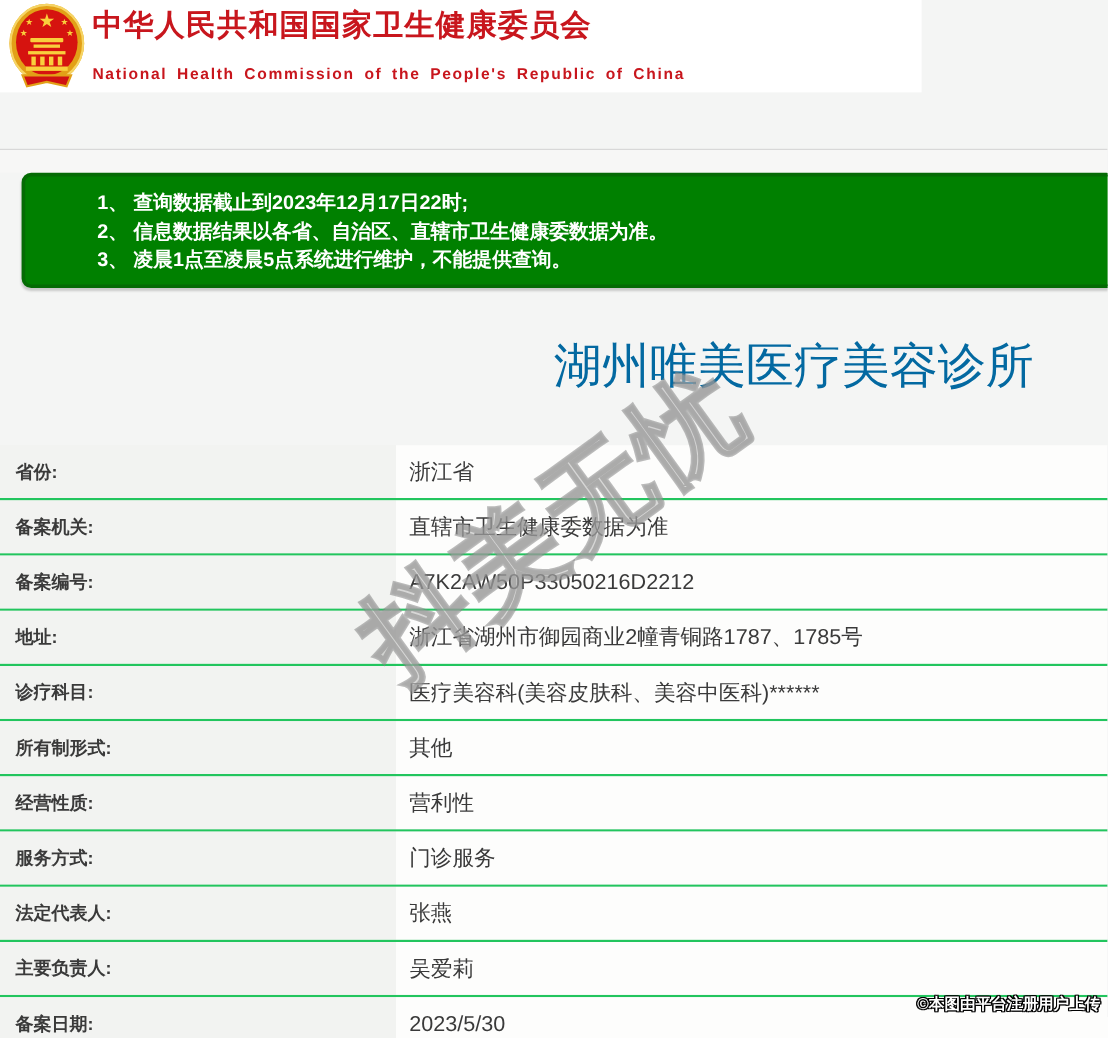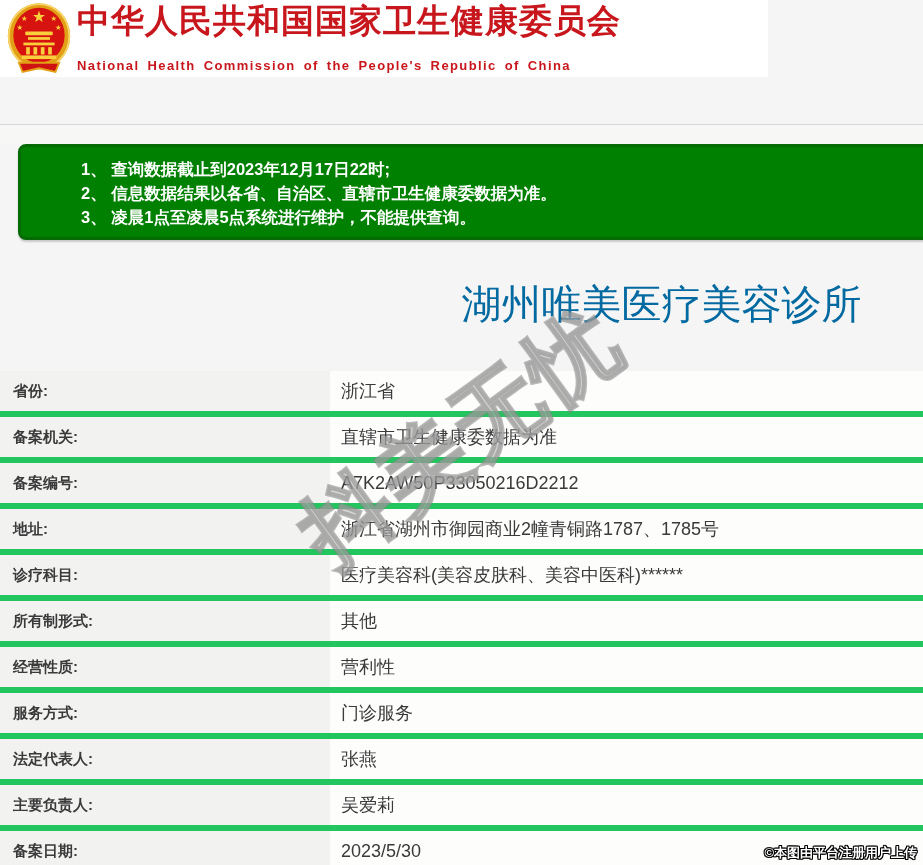--- a/index.html
+++ b/index.html
@@ -11,21 +11,21 @@
     font-family:"Liberation Sans", sans-serif;
   }
   
   .header{
     position:absolute;left:0;top:0;width:768px;height:77px;
     background:#ffffff;display:flex;align-items:center;
   }
   .emblem{margin:3px 5px 0 6px;flex:0 0 auto;}
   .header-text{display:flex;flex-direction:column;}
   .title-cn{
-    color:#c8161d;font-weight:bold;font-size:33px;line-height:1.05;
+    color:#c8161d;font-weight:bold;font-size:25px;line-height:1.05;
     letter-spacing:1px;white-space:nowrap;
   }
   .title-en{
     color:#c8161d;font-weight:bold;font-size:13px;margin-top:19px;
     letter-spacing:1.4px;word-spacing:3px;white-space:nowrap;
   }
   .divider{
     position:absolute;left:0;top:124px;width:923px;height:1px;
     background:#d8d8d8;
   }
@@ -46,21 +46,21 @@
   
   .page-title{
     position:absolute;left:400px;top:277px;width:523px;
     text-align:center;font-size:40px;font-weight:400;color:#0369a1;
     white-space:nowrap;
   }
   
   .records{position:absolute;left:0;top:371px;width:923px;}
   .row{
     display:flex;height:46px;box-sizing:border-box;
-    border-bottom:6px solid #22c55e;
+    border-bottom:2px solid #22c55e;
   }
   .cell-label{
     width:330px;box-sizing:border-box;background:#f2f3f1;
     display:flex;align-items:center;padding-left:13px;
     font-weight:bold;font-size:15px;color:#3a3a3a;
   }
   .cell-value{
     flex:1;background:#fdfdfc;display:flex;align-items:center;
     padding-left:11px;font-size:18px;color:#3a3a3a;white-space:nowrap;
   }
@@ -68,21 +68,21 @@
   .wm-diagonal{
     position:absolute;left:278px;top:378px;z-index:5;
     transform:rotate(-36deg);transform-origin:center;
     font-size:88px;font-weight:bold;letter-spacing:4px;white-space:nowrap;
     color:rgba(255,255,255,0.28);
     -webkit-text-stroke:2.5px rgba(135,135,135,0.55);
     text-shadow:0 0 1px rgba(120,120,120,0.4);
     pointer-events:none;
   }
   .wm-copyright{
-    position:absolute;right:6px;bottom:3px;z-index:6;
+    position:absolute;right:6px;bottom:19px;z-index:6;
     font-size:13px;font-weight:bold;color:#ffffff;white-space:nowrap;
     text-shadow:-1px -1px 0 #000,1px -1px 0 #000,-1px 1px 0 #000,
                  1px 1px 0 #000,0 1px 0 #000,0 -1px 0 #000,
                  1px 0 0 #000,-1px 0 0 #000;
   }
 </style>
 </head>
 <body>
 
 <div class="header">

